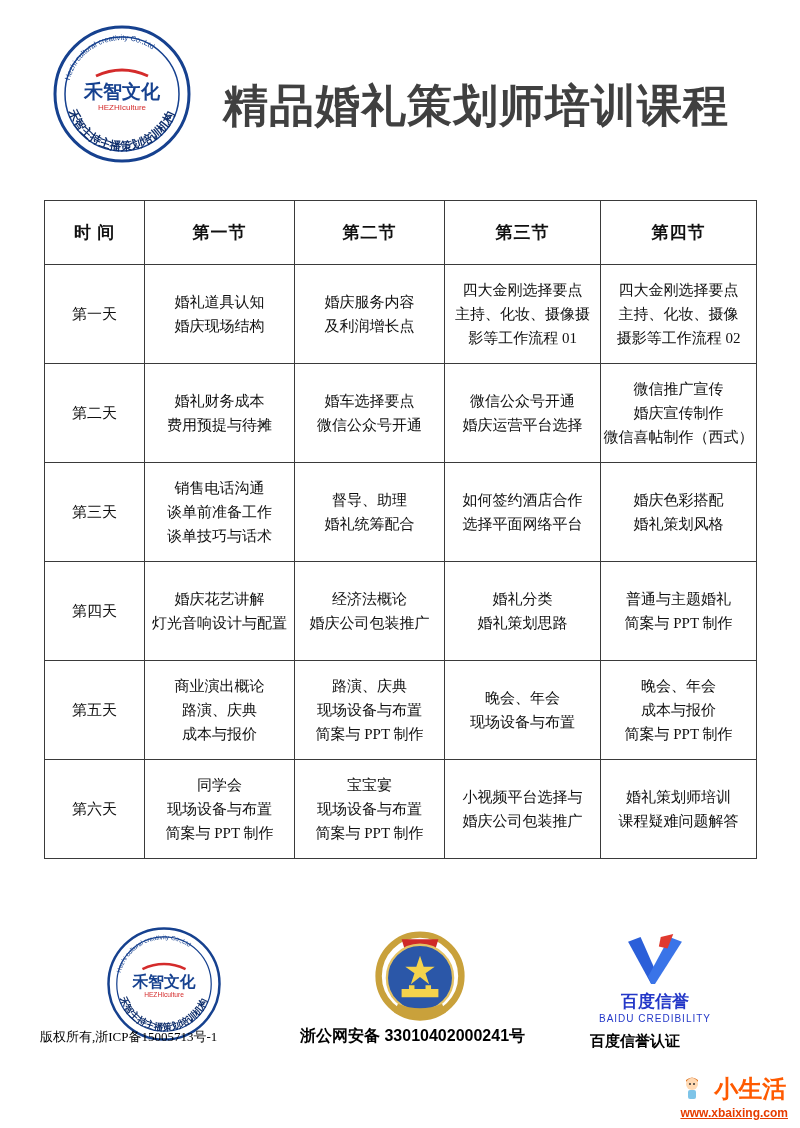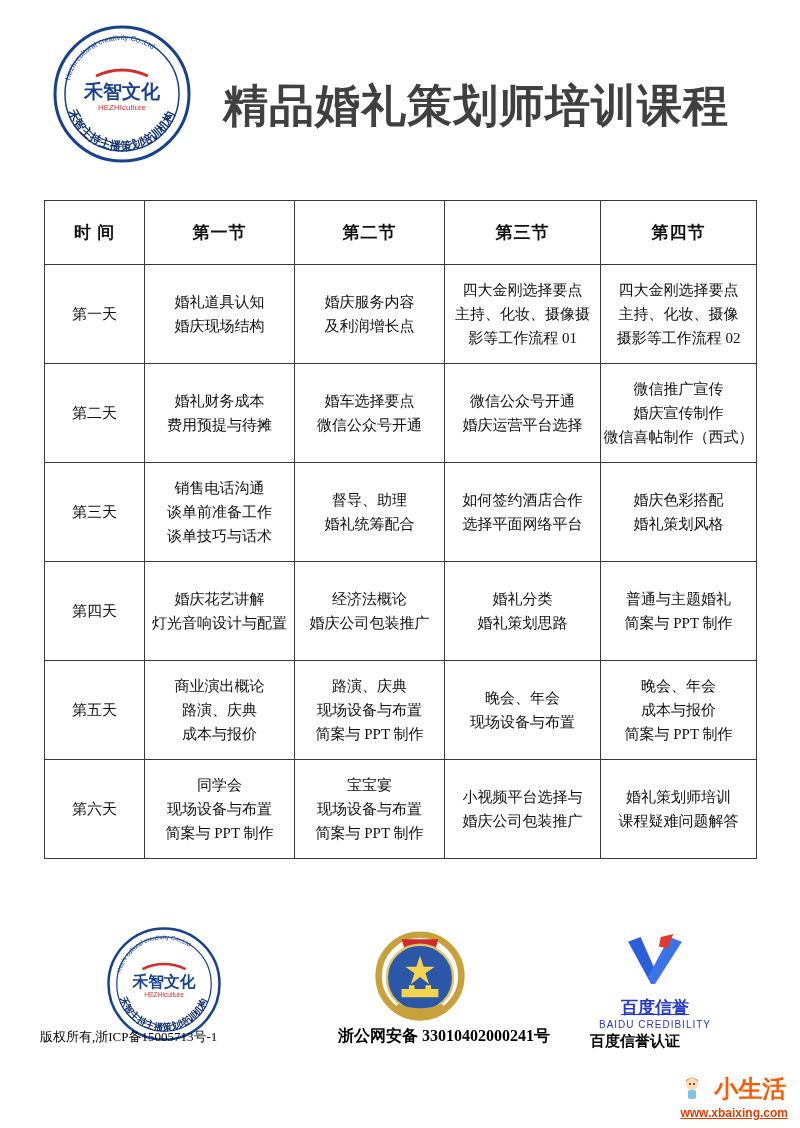--- a/index.html
+++ b/index.html
@@ -22,25 +22,25 @@
       color:#101010; font-family:"Liberation Serif", serif; }
   .course-table th { height:64px; font-size:17px; font-weight:bold; letter-spacing:1px; }
   .course-table td { height:99px; font-size:15px; line-height:1.6; font-weight:normal; }
   .day-cell { font-size:16px; }
   .cell-line { white-space:nowrap; }
 
   
   .copyright { position:absolute; left:40px; top:1028px; width:260px; text-align:left;
                font-size:13px; font-weight:normal; color:#000; }
   .police-badge { position:absolute; left:374px; top:928px; width:92px; height:97px; }
-  .police-text { position:absolute; left:300px; top:1026px; width:250px; text-align:right;
-                 font-size:16px; font-weight:bold; color:#000; font-family:Liberation Serif, serif; }
+  .police-text { position:absolute; left:300px; top:1026px; width:250px; text-align:left;
+                 font-size:16px; font-weight:bold; color:#000; font-family:Liberation Sans, sans-serif; }
   .baidu-block { position:absolute; left:590px; top:934px; width:130px; text-align:center; }
   .baidu-icon { width:58px; height:50px; display:inline-block; }
-  .baidu-title { font-size:17px; font-weight:bold; color:#2438c8; margin-top:8px; font-family:"Liberation Sans", sans-serif;text-decoration:underline; }
+  .baidu-title { font-size:17px; font-weight:bold; color:#2438c8; margin-top:2px; font-family:"Liberation Sans", sans-serif; }
   .baidu-sub { font-size:10px; color:#2438c8; letter-spacing:1px; font-family:"Liberation Sans", sans-serif; }
   .baidu-cert { position:absolute; left:590px; top:1032px; width:130px; text-align:left;
                 font-size:15px; font-weight:bold; color:#000; }
 
   
   .watermark { position:absolute; right:12px; bottom:8px; text-align:left; }
   .wm-top { display:flex; align-items:center; gap:12px;justify-content:center; }
   .wm-title { color:#ff5a00; font-size:24px; font-weight:bold; font-family:"Liberation Sans", sans-serif; }
   .wm-url { color:#e63c00; font-size:12px; font-weight:bold; font-family:"Liberation Sans", sans-serif; margin-top:1px;text-decoration:underline; }
 </style>

